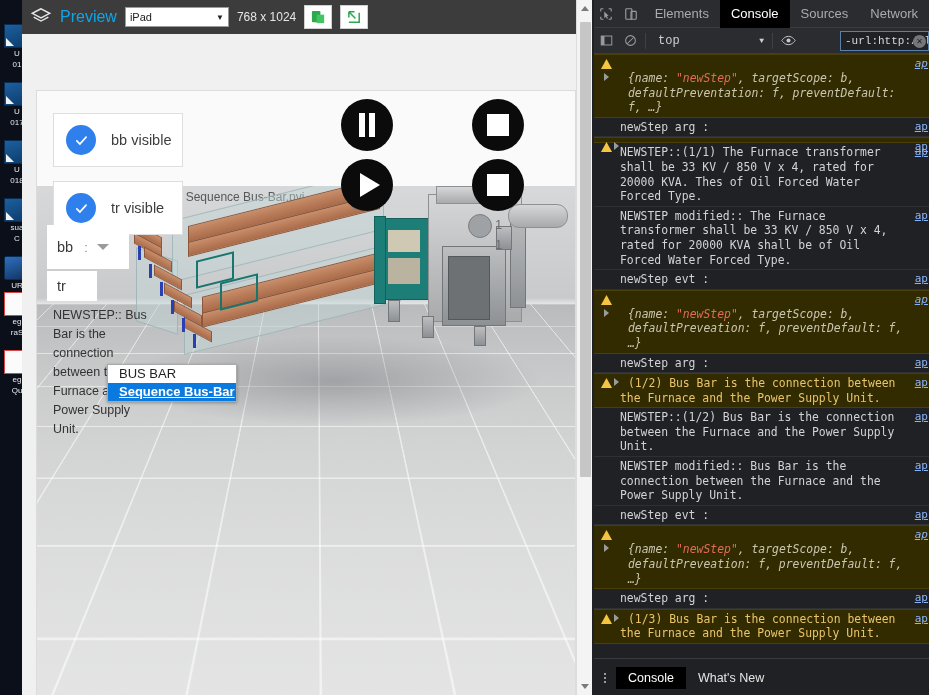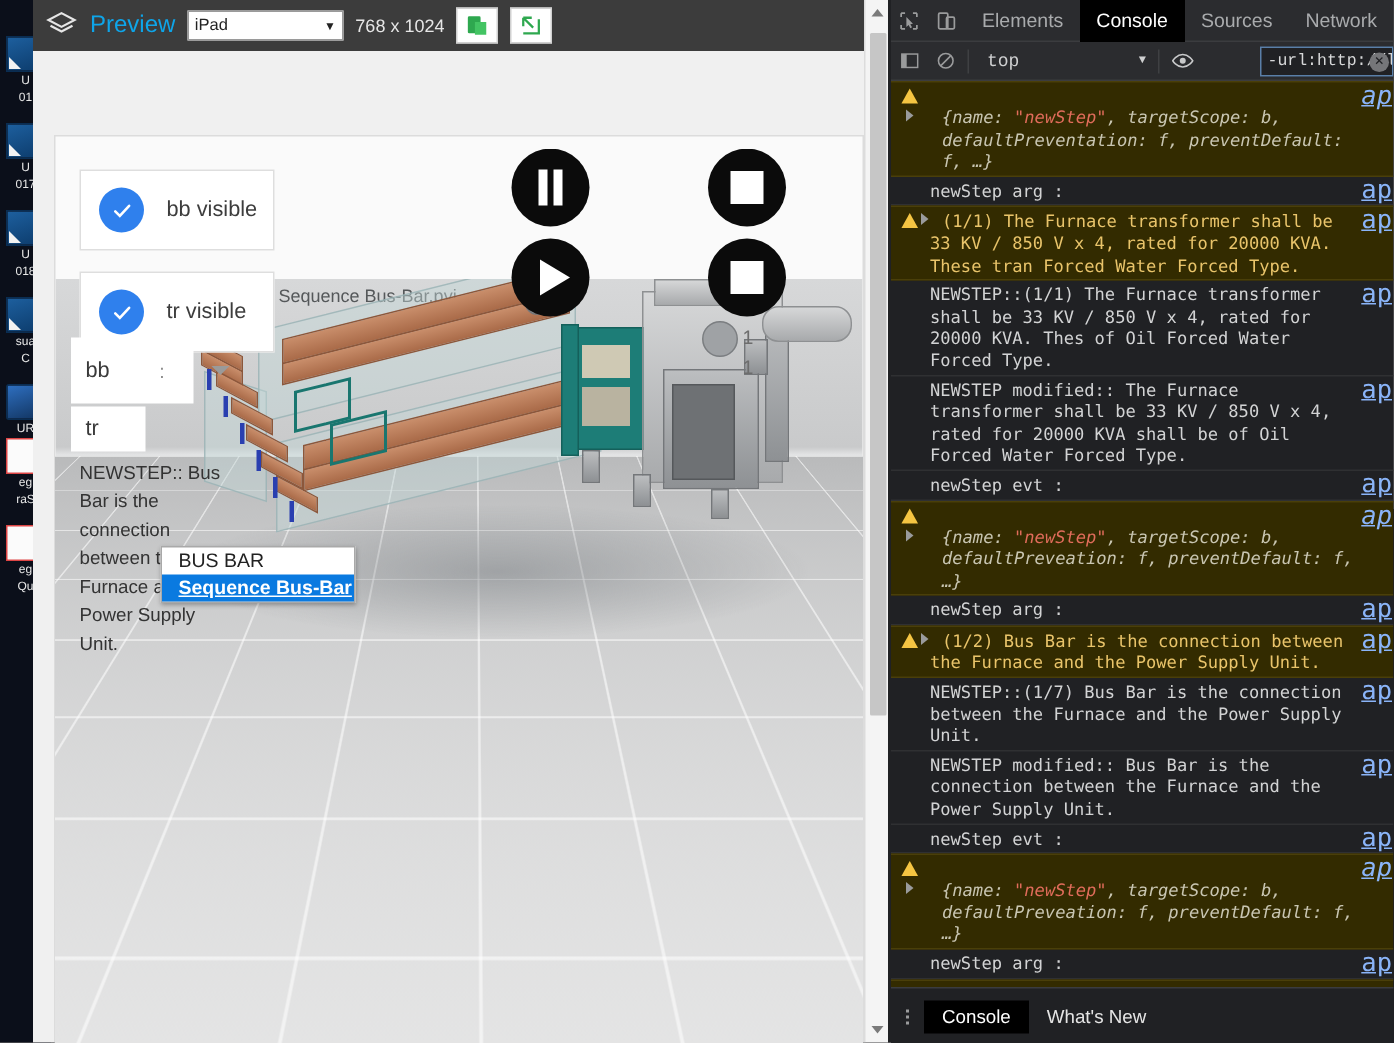--- a/index.html
+++ b/index.html
@@ -61,21 +61,21 @@
       color:#333;}
 
   
   .toggle{position:absolute;background:#fff;border:1px solid #dedede;display:flex;align-items:center;
       padding-left:12px;box-sizing:border-box;}
   .tg-circle{width:30px;height:30px;border-radius:50%;background:#2f80ed;flex:0 0 auto;
       display:flex;align-items:center;justify-content:center;}
   .tg-label{margin-left:15px;font-size:14.5px;color:#3d3d3d;}
 
   
-  .sel{position:absolute;background:#fff;display:flex;align-items:center;box-sizing:border-box;gap:22px;}
+  .sel{position:absolute;background:#fff;display:flex;align-items:center;box-sizing:border-box;}
   .sel-val{font-size:14.5px;color:#3a3a3a;}
   .sel-colon{margin-left:11px;font-size:13px;color:#8b8b8b;}
   .sel-arrow{margin-left:9px;width:0;height:0;border-left:6px solid transparent;
       border-right:6px solid transparent;border-top:6px solid #9a9a9a;}
 
   
   .dropdown{position:absolute;left:70px;top:273px;width:128px;background:#fff;
       border:1px solid #a9a9a9;box-shadow:0 1px 3px rgba(0,0,0,.3);z-index:30;}
   .dd-item{height:18px;line-height:18px;padding-left:11px;font-size:13px;color:#222;white-space:nowrap;}
   .dd-item.sel-on{background:#0a7ae0;color:#fff;font-weight:bold;text-decoration:underline;}
@@ -125,21 +125,21 @@
       border-bottom:1px solid #2f3032;font-size:11.4px;line-height:14.6px;color:#d2d3d4;
       white-space:pre-wrap;word-break:break-word;}
   .row.warn{background:#332b00;color:#e9c46a;border-top:1px solid #4a3f09;border-bottom:1px solid #4a3f09;}
   .row.obj{background:#332b00;border-top:1px solid #4a3f09;border-bottom:1px solid #4a3f09;
       color:#c9c6b2;font-style:italic;}
   .row .wicon{position:absolute;left:6px;top:3px;width:13px;height:12px;}
   .row .tri{position:absolute;left:20px;top:4px;width:0;height:0;border-top:4px solid transparent;
       border-bottom:4px solid transparent;border-left:5px solid #9a9b9c;}
   .row .tri2{position:absolute;left:10px;top:18px;width:0;height:0;border-top:4px solid transparent;
       border-bottom:4px solid transparent;border-left:5px solid #9a9b9c;}
-  .row .link{position:absolute;right:1px;top:2px;color:#8ab4f8;text-decoration:underline;font-size:17px;}
+  .row .link{position:absolute;right:1px;top:2px;color:#8ab4f8;text-decoration:underline;font-size:11px;}
   .tok-str{color:#e06c5a;font-style:italic;}
   .tok-key{font-style:italic;}
 
   .dt-drawer{position:absolute;left:0;top:658px;width:335px;height:37px;background:#202124;
       border-top:1px solid #3b3c3f;display:flex;align-items:center;}
   .dw-dots{width:22px;height:37px;display:flex;flex-direction:column;align-items:center;
       justify-content:center;gap:2px;}
   .dw-dots i{width:2px;height:2px;background:#9a9b9c;display:block;}
   .dw-tab{height:22px;line-height:22px;padding:0 12px;color:#e5e5e5;font-size:12.5px;}
   .dw-tab.on{background:#000;color:#fff;}
@@ -424,32 +424,32 @@
     </span>
   </div>
 
   <div class="dt-console" id="console">
         <div class="row obj"><span class="wicon"><svg width="13" height="12" viewBox="0 0 14 13">
               <path d="M7 1 13 12H1z" fill="#f5c542"></path>
             </svg></span><span class="link">ap</span><span class="tri2"></span><span style="display: block; padding-left: 8px; padding-top: 14px;"><span class="tok-key">{name: </span><span class="tok-str">"newStep"</span><span class="tok-key">, targetScope: b, defaultPrevent</span><span class="tok-key">ation: f, preventDefault: f, …}</span></span></div>
         <div class="row "><span class="link">ap</span><span>newStep arg :</span></div>
         <div class="row warn"><span class="wicon"><svg width="13" height="12" viewBox="0 0 14 13">
               <path d="M7 1 13 12H1z" fill="#f5c542"></path>
-            </svg></span><span class="tri"></span><span class="link">ap</span><span style="padding-left: 8px;">(1/1) The Furnace transformer shall be 33 KV / 850 V x 4, rated for 20000 KVA. These tran Forced Water Forced Type.</span></div>
+            </svg></span><span class="tri"></span><span class="link">ap</span></div>
         <div class="row "><span class="link">ap</span><span>NEWSTEP::(1/1) The Furnace transformer shall be 33 KV / 850 V x 4, rated for 20000 KVA. Thes of Oil Forced Water Forced Type.</span></div>
         <div class="row "><span class="link">ap</span><span>NEWSTEP modified:: The Furnace transformer shall be 33 KV / 850 V x 4, rated for 20000 KVA shall be of Oil Forced Water Forced Type.</span></div>
         <div class="row "><span class="link">ap</span><span>newStep evt :</span></div>
         <div class="row obj"><span class="wicon"><svg width="13" height="12" viewBox="0 0 14 13">
               <path d="M7 1 13 12H1z" fill="#f5c542"></path>
             </svg></span><span class="link">ap</span><span class="tri2"></span><span style="display: block; padding-left: 8px; padding-top: 14px;"><span class="tok-key">{name: </span><span class="tok-str">"newStep"</span><span class="tok-key">, targetScope: b, defaultPreve</span><span class="tok-key">ation: f, preventDefault: f, …}</span></span></div>
         <div class="row "><span class="link">ap</span><span>newStep arg :</span></div>
         <div class="row warn"><span class="wicon"><svg width="13" height="12" viewBox="0 0 14 13">
               <path d="M7 1 13 12H1z" fill="#f5c542"></path>
             </svg></span><span class="tri"></span><span class="link">ap</span><span style="padding-left: 8px;">(1/2) Bus Bar is the connection between the Furnace and the Power Supply Unit.</span></div>
-        <div class="row "><span class="link">ap</span><span>NEWSTEP::(1/7) Bus Bar is the connection between the Furnace and the Power Supply Unit.</span></div>
+        <div class="row "><span class="link">ap</span><span>NEWSTEP::(1/2) Bus Bar is the connection between the Furnace and the Power Supply Unit.</span></div>
         <div class="row "><span class="link">ap</span><span>NEWSTEP modified:: Bus Bar is the connection between the Furnace and the Power Supply Unit.</span></div>
         <div class="row "><span class="link">ap</span><span>newStep evt :</span></div>
         <div class="row obj"><span class="wicon"><svg width="13" height="12" viewBox="0 0 14 13">
               <path d="M7 1 13 12H1z" fill="#f5c542"></path>
             </svg></span><span class="link">ap</span><span class="tri2"></span><span style="display: block; padding-left: 8px; padding-top: 14px;"><span class="tok-key">{name: </span><span class="tok-str">"newStep"</span><span class="tok-key">, targetScope: b, defaultPreve</span><span class="tok-key">ation: f, preventDefault: f, …}</span></span></div>
         <div class="row "><span class="link">ap</span><span>newStep arg :</span></div>
         <div class="row warn"><span class="wicon"><svg width="13" height="12" viewBox="0 0 14 13">
               <path d="M7 1 13 12H1z" fill="#f5c542"></path>
             </svg></span><span class="tri"></span><span class="link">ap</span><span style="padding-left: 8px;">(1/3) Bus Bar is the connection between the Furnace and the Power Supply Unit.</span></div>
       </div>

